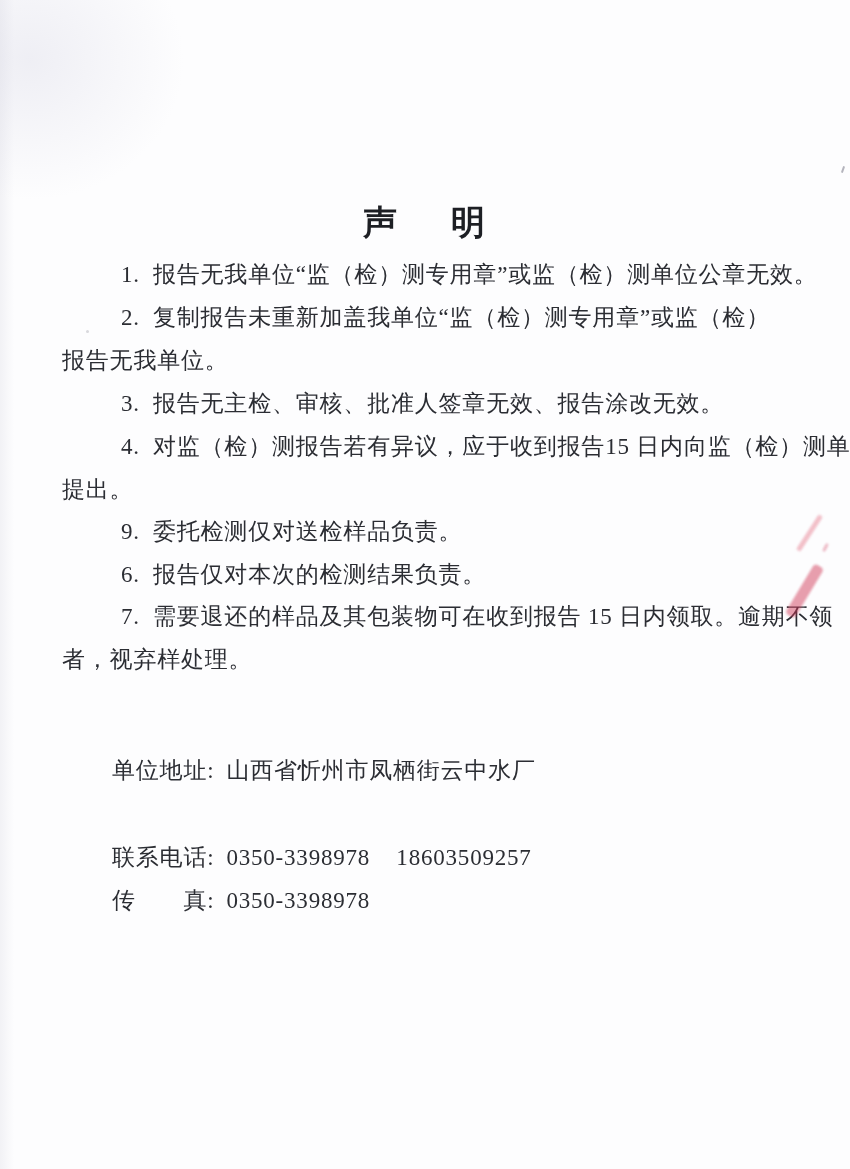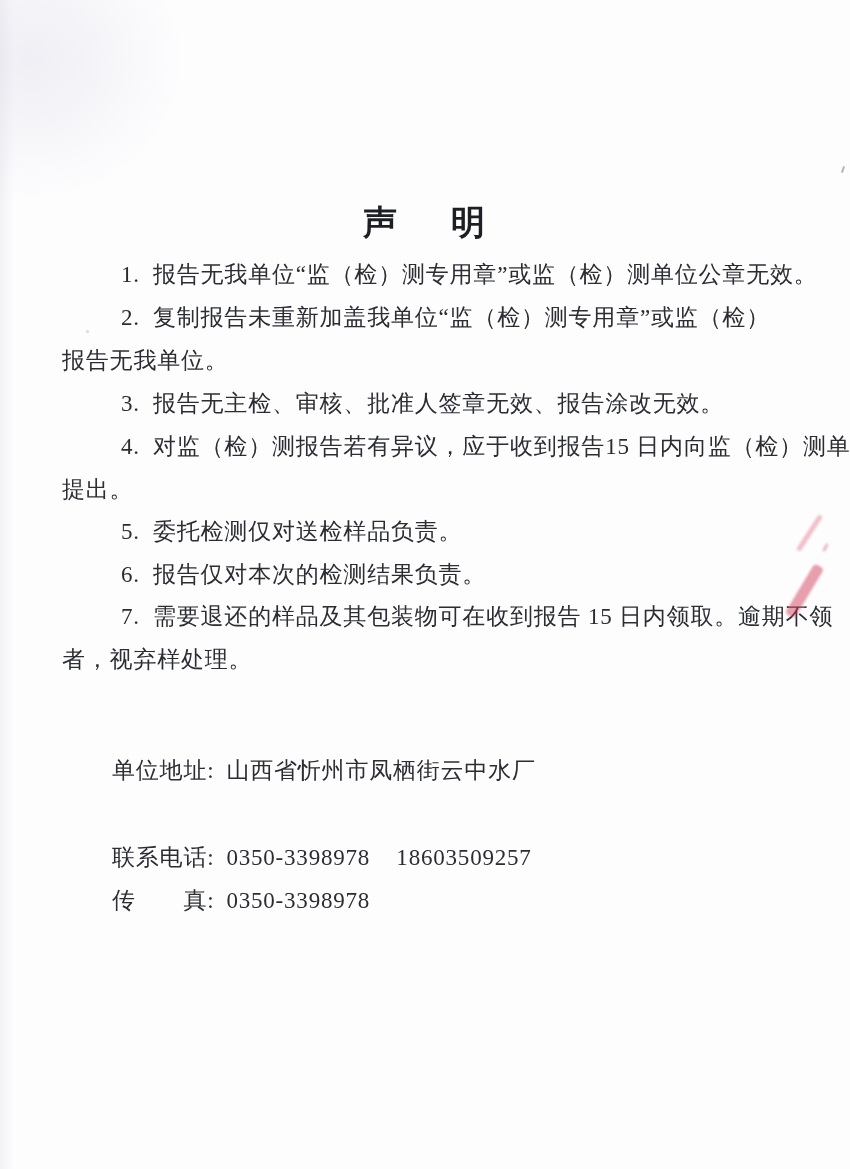--- a/index.html
+++ b/index.html
@@ -98,21 +98,21 @@
 <div class="scan-page">
 
   <div class="doc-title"><span>声</span><span class="gap"></span><span>明</span></div>
 
   <div class="line indent" style="top:262px">1.  报告无我单位“监（检）测专用章”或监（检）测单位公章无效。</div>
   <div class="line indent" style="top:305px">2.  复制报告未重新加盖我单位“监（检）测专用章”或监（检）</div>
   <div class="line cont" style="top:348px">报告无我单位。</div>
   <div class="line indent" style="top:391px">3.  报告无主检、审核、批准人签章无效、报告涂改无效。</div>
   <div class="line indent" style="top:434px">4.  对监（检）测报告若有异议，应于收到报告15 日内向监（检）测单位</div>
   <div class="line cont" style="top:477px">提出。</div>
-  <div class="line indent" style="top:519px">5.  委托检测仅对送检样品负责。</div>
+  <div class="line indent" style="top:519px">9.  委托检测仅对送检样品负责。</div>
   <div class="line indent" style="top:562px">6.  报告仅对本次的检测结果负责。</div>
   <div class="line indent" style="top:604px">7.  需要退还的样品及其包装物可在收到报告 15 日内领取。逾期不领</div>
   <div class="line cont" style="top:647px">者，视弃样处理。</div>
 
   <div class="line contact" style="top:718px"><span class="lbl">单位地址:</span><span class="val">山西省忻州市凤栖街云中水厂</span></div>
 
 
   <div class="line contact" style="top:805px"><span class="lbl">联系电话:</span><span class="val">0350-3398978    18603509257</span></div>
 
   <div class="line contact" style="top:848px"><span class="lbl">传　　真:</span><span class="val">0350-3398978</span></div>

